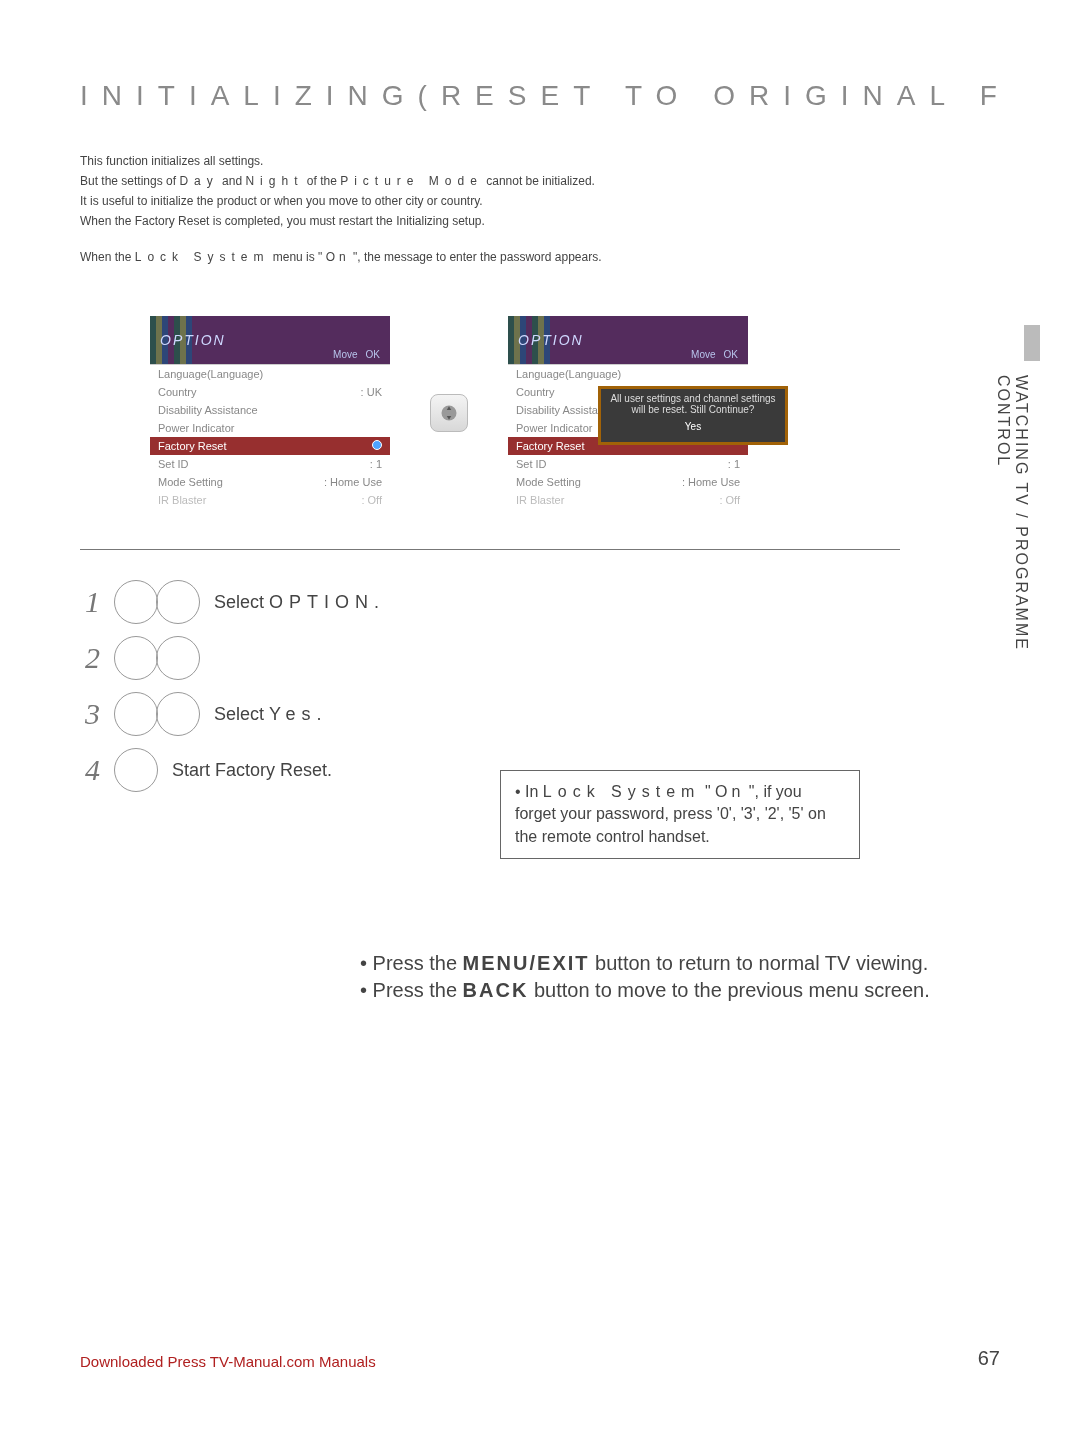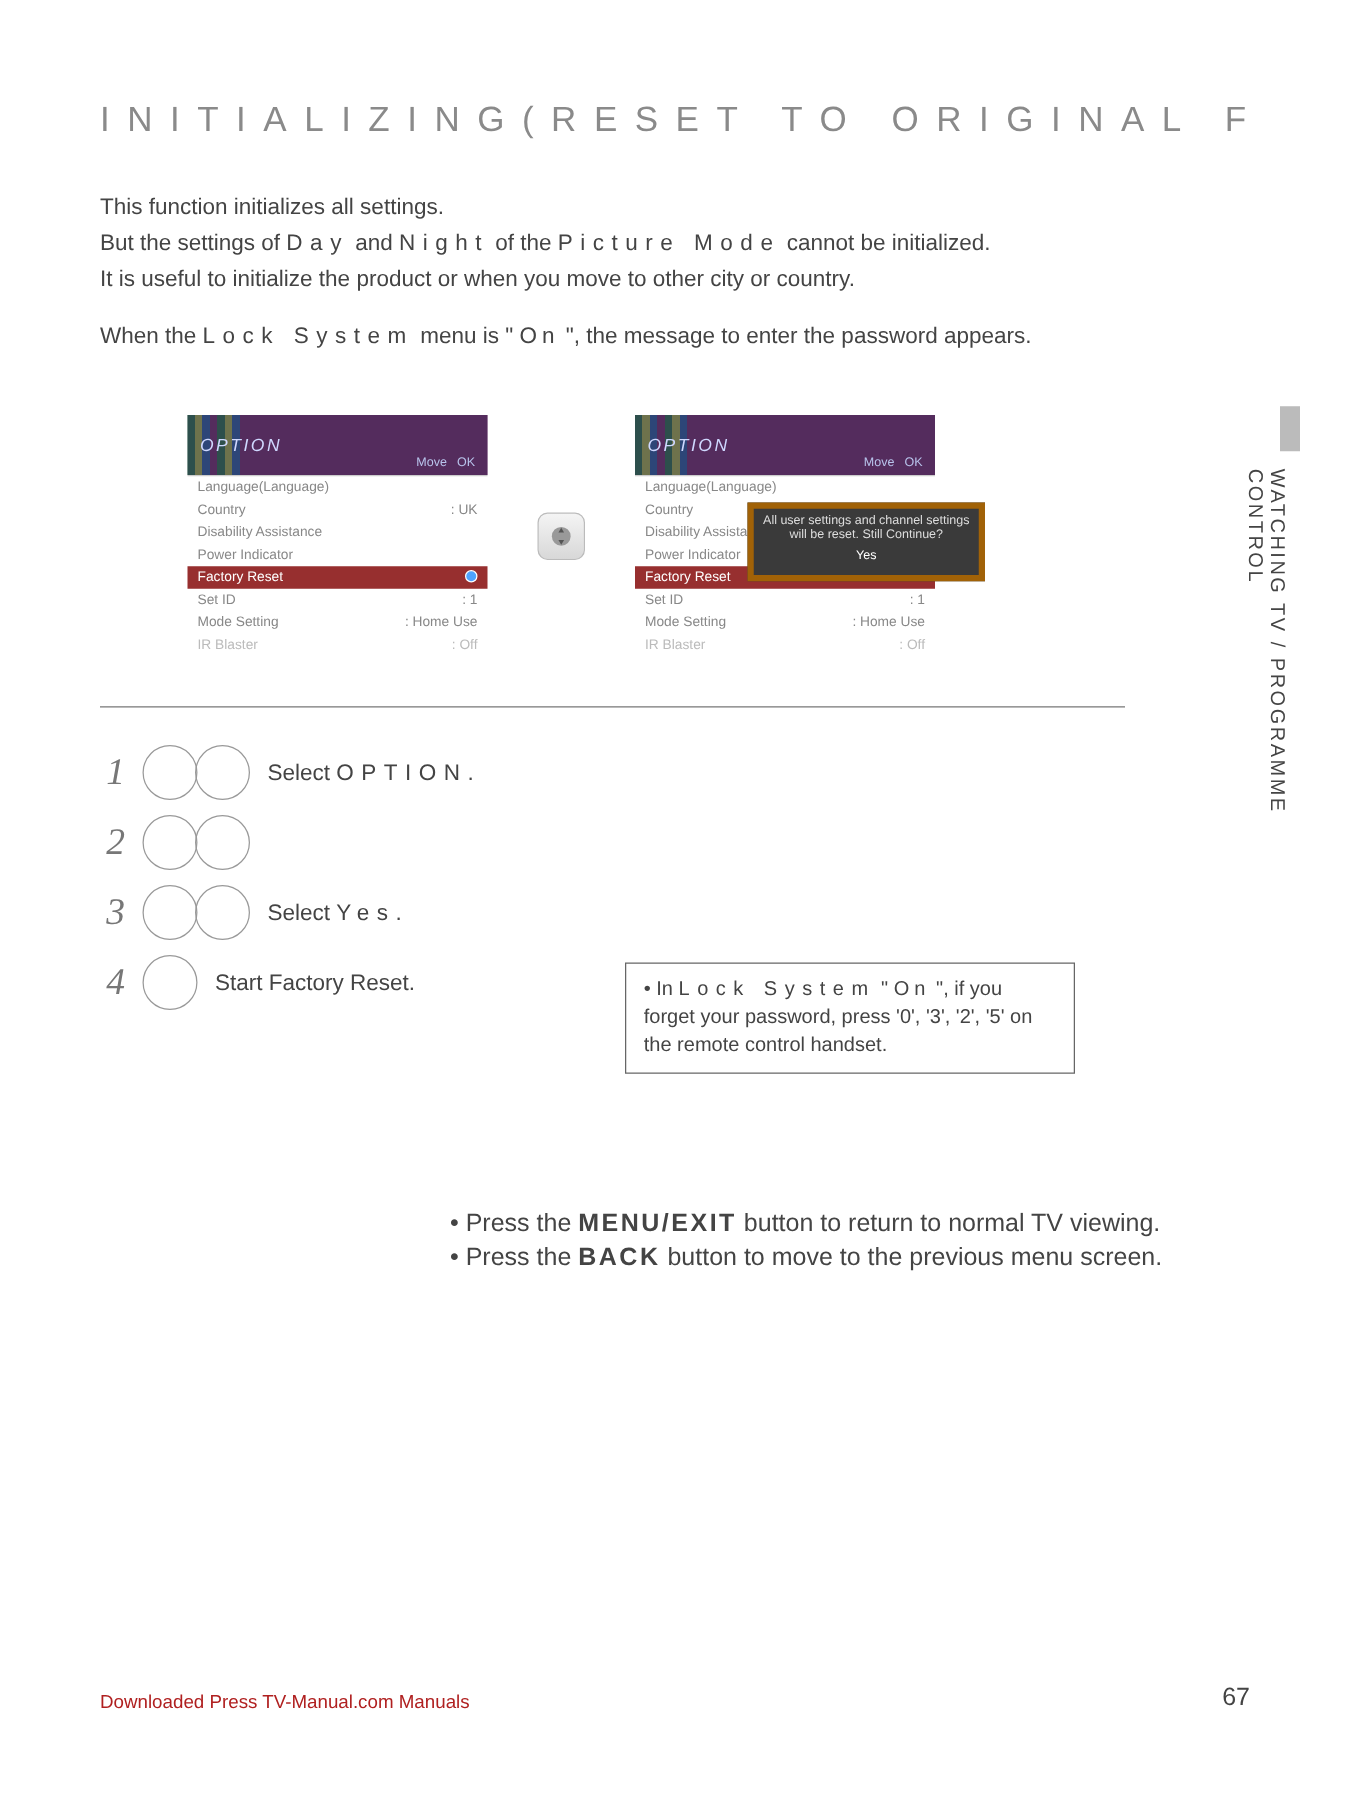--- a/index.html
+++ b/index.html
@@ -20,21 +20,21 @@
   .title {
     font-size:28px;
     letter-spacing:14px;
     color:#8a8a8a;
     font-weight:400;
     white-space:nowrap;
     overflow:hidden;
     margin-bottom:40px;
   }
   .intro p {
-    font-size:18px;
+    font-size:12px;
     line-height:1.5;
     color:#444;
     margin-bottom:2px;
   }
   .intro p.sp { margin-top:18px; }
   .side-tab {
     position:absolute;
     right:50px;
     top:335px;
     width:40px;
@@ -108,21 +108,21 @@
   .tvrow.sel .dot{
     width:10px;height:10px;border-radius:50%;background:#4da3ff;border:1px solid #fff;display:inline-block;
   }
   .popup{
     position:absolute;
     left:90px; top:70px;
     width:190px;
     background:#3a3a3a;color:#ddd;
     font-size:10px;
     padding:4px 6px 10px 6px;
-    border:5px solid #a16207;
+    border:3px solid #a16207;
     text-align:center;
   }
   .popup .yes{margin-top:6px;color:#fff;}
   hr.sep{
     border:none;border-top:1px solid #777;
     margin:30px 0 30px 0;
     width:820px;
   }
   .steps{
     margin-left:0;
@@ -190,20 +190,21 @@
     <p>
       <span>But the settings of </span>
       <span style="letter-spacing:6px">Day</span>
       <span> and </span>
       <span style="letter-spacing:6px">Night</span>
       <span> of the </span>
       <span style="letter-spacing:6px">Picture Mode</span>
       <span> cannot be initialized.</span>
     </p>
     <p>It is useful to initialize the product or when you move to other city or country.</p>
+    <p>When the Factory Reset is completed, you must restart the Initializing setup.</p>
     <p class="sp">
       <span>When the </span>
       <span style="letter-spacing:6px">Lock System</span>
       <span> menu is "</span>
       <span style="letter-spacing:4px">On</span>
       <span>", the message to enter the password appears.</span>
     </p>
   </div>
 
   <div class="side-tab">

